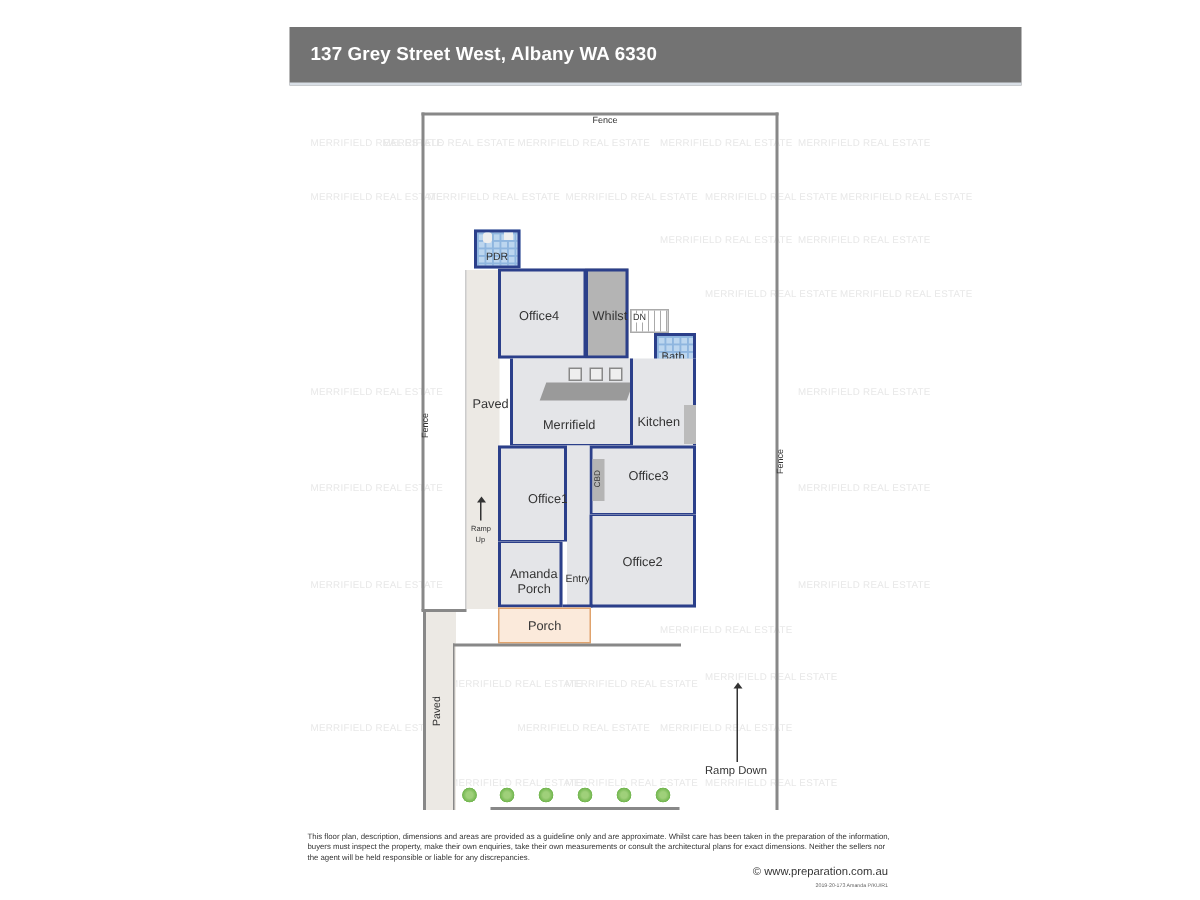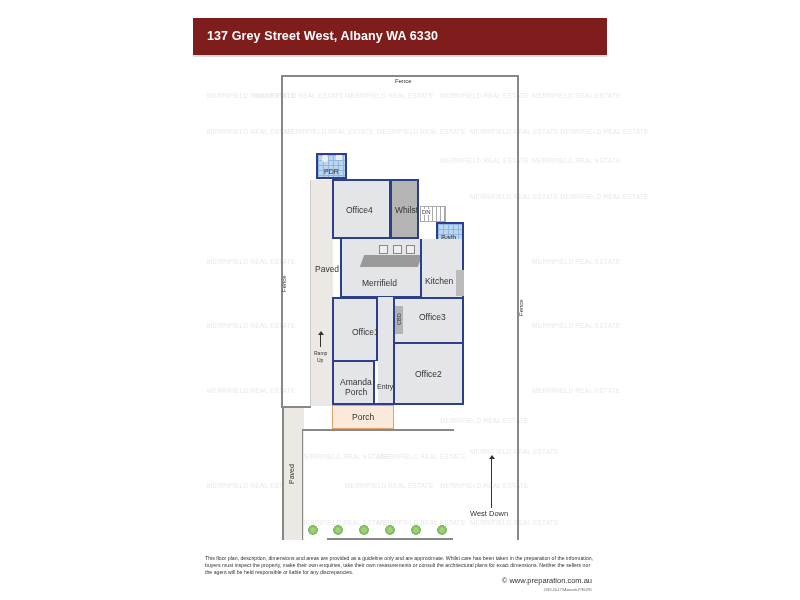--- a/index.html
+++ b/index.html
@@ -1,18 +1,18 @@
 <!DOCTYPE html>
 <html><head>
 <meta charset="utf-8">
 <style>
   html,body{margin:0;padding:0;background:#fff;}
   body{width:800px;height:600px;position:relative;overflow:hidden;font-family:"Liberation Sans",sans-serif;}
   .abs{position:absolute;}
-  .header{left:193px;top:18px;width:414px;height:37px;background:#7f1d1d;border-bottom:2px solid #d9dfe6;}
+  .header{left:193px;top:18px;width:488px;height:37px;background:#737373;border-bottom:2px solid #d9dfe6;}
   .addr{left:14px;top:11px;color:#fff;font-weight:bold;font-size:12.5px;letter-spacing:0.1px;}
   .logo{right:12px;top:2px;width:90px;height:32px;}
   .logo-name{position:absolute;left:2px;top:9px;color:#c4d98a;font-size:14px;font-family:"Liberation Sans",sans-serif;letter-spacing:0.2px;}
   .logo-sub{position:absolute;left:14px;top:24px;color:#c4d98a;font-size:4.5px;letter-spacing:2.5px;}
   .wm{position:absolute;color:#e8e8e8;font-size:6.5px;white-space:nowrap;letter-spacing:0.2px;}
   .lbl{position:absolute;color:#333;font-size:8.5px;white-space:nowrap;}
   .lbl-sm{position:absolute;color:#333;font-size:6px;white-space:nowrap;}
   .room{position:absolute;background:#e4e5e8;box-sizing:border-box;}
   .wall{position:absolute;background:#2b3f8a;}
   .fence{position:absolute;background:#888;}
@@ -130,21 +130,21 @@
 <span class="lbl" style="left:352px;top:412px">Porch</span>
 
 <div class="abs" style="left:281px;top:406px;width:30px;height:2px;background:#888"></div>
 <div class="abs" style="left:282px;top:408px;width:20px;height:132px;background:#ece9e4;border-left:2px solid #888"></div>
 <div class="abs" style="left:302px;top:429px;width:1px;height:111px;background:#888"></div>
 <div class="abs" style="left:302px;top:429px;width:152px;height:2px;background:#888"></div>
 <span class="lbl-sm" style="left:288px;top:484px;transform:rotate(-90deg);transform-origin:left top;font-size:7px">Paved</span>
 
 <div class="abs" style="left:491px;top:458px;width:1px;height:50px;background:#333"></div>
 <div class="abs" style="left:489px;top:455px;width:0;height:0;border-left:3px solid transparent;border-right:3px solid transparent;border-bottom:4px solid #333"></div>
-<span class="lbl" style="left:470px;top:509px;font-size:7.5px">West Down</span>
+<span class="lbl" style="left:470px;top:509px;font-size:7.5px">Ramp Down</span>
 
 <div>
   <div class="shrub" style="left:308px;top:525px"></div>
   <div class="shrub" style="left:333px;top:525px"></div>
   <div class="shrub" style="left:359px;top:525px"></div>
   <div class="shrub" style="left:385px;top:525px"></div>
   <div class="shrub" style="left:411px;top:525px"></div>
   <div class="shrub" style="left:437px;top:525px"></div>
 </div>
 <div class="abs" style="left:327px;top:538px;width:126px;height:2px;background:#888"></div>

